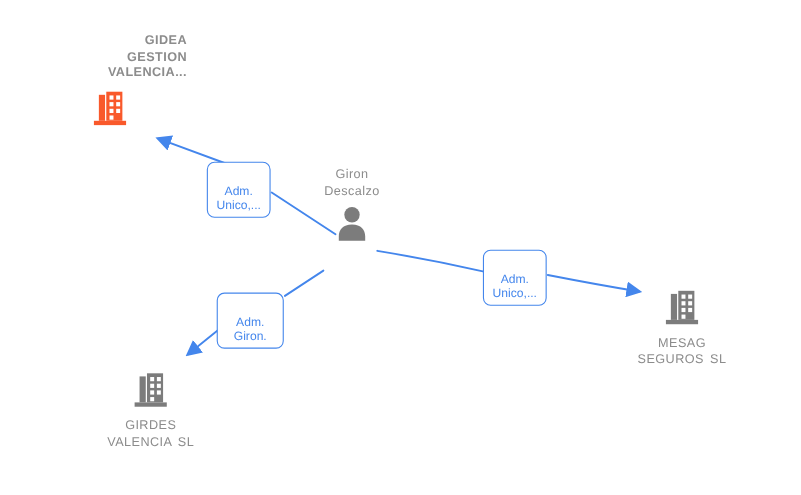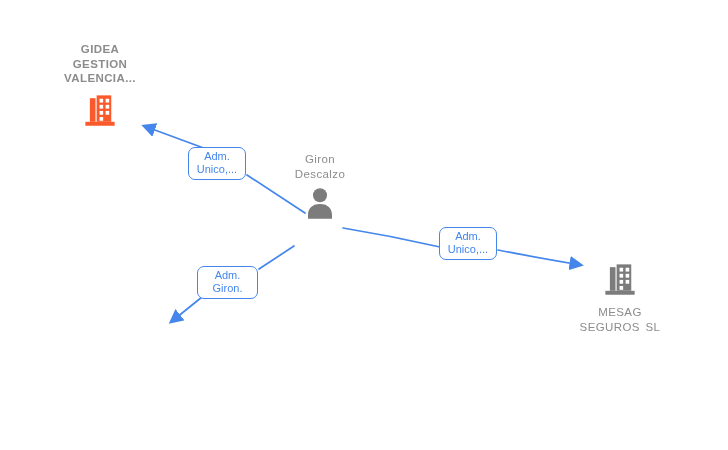--- a/index.html
+++ b/index.html
@@ -20,21 +20,21 @@
   .highlight .bicon .solid{fill:var(--highlight_orange);}
   .bicon .win{fill:#ffffff;}
   .picon{display:block;margin:4px auto 0;}
   .picon .solid{fill:var(--node_gray);}
   .icon-first .nlabel{margin-top:8px;}
 
   .edge-label{
     position:absolute;z-index:3;box-sizing:border-box;
     background:#ffffff;border:1.6px solid var(--edge_blue);border-radius:7px;
     color:var(--edge_blue);font-size:11px;line-height:13px;text-align:center;
-    padding:2px 0 3px;cursor:pointer;
+    padding:20px 0 3px;cursor:pointer;
   }
   .edge-label div{white-space:nowrap;padding:0 5px;}
 
   .watermark{
     position:absolute;right:3px;bottom:3px;z-index:2;
     font-family:"DejaVu Serif",serif;font-style:italic;font-size:15px;letter-spacing:.5px;
   }
   .watermark .copy{font-style:normal;color:var(--logo_blue);font-size:13.5px;margin-right:4px;}
   .watermark .logo-e{color:var(--logo_orange);font-size:18px;}
   .watermark .logo-rest{color:var(--logo_blue);}
@@ -54,21 +54,21 @@
     <path class="edge" d="M305,213 L247,175"></path>
     <path class="edge" d="M209,150 L144,126" marker-end="url(#arrowhead)"></path>
 
     <path class="edge" d="M294,246 L259,269"></path>
     <path class="edge" d="M202,297 L171,322" marker-end="url(#arrowhead)"></path>
 
     <path class="edge" d="M343,228 Q392,236 440,247"></path>
     <path class="edge" d="M498,250 Q544,259 581,265" marker-end="url(#arrowhead)"></path>
   </svg>
 
-  <div class="node company highlight" style="left:30px;top:42px;width:140px;">
+  <div class="node company highlight" style="left:30px;top:30px;width:140px;text-align:right;">
     <div class="nlabel bold">
       <span>GIDEA</span>
       <span>GESTION</span>
       <span>VALENCIA...</span>
     </div>
     <svg class="bicon" width="36" height="36" viewBox="0 0 32 32">
       <rect class="solid" x="3" y="26.5" width="26" height="3.5"></rect>
       <rect class="solid" x="7" y="5.5" width="5" height="21"></rect>
       <rect class="solid" x="13" y="3" width="13" height="23.5"></rect>
       <rect class="win" x="15.6" y="6" width="3.2" height="3.4"></rect>
@@ -85,20 +85,38 @@
     <div class="nlabel">
       <span>Giron</span>
       <span>Descalzo</span>
     </div>
     <svg class="picon" width="40" height="40" viewBox="0 0 32 32">
       <circle class="solid" cx="16" cy="8.2" r="5.6"></circle>
       <path class="solid" d="M16,15.2 c-6.6,0 -9.6,4 -9.6,8.6 V27 h19.2 v-3.2 c0,-4.6 -3,-8.6 -9.6,-8.6 z"></path>
     </svg>
   </div>
 
+  <div class="node company icon-first" style="left:67px;top:330px;width:140px;">
+    <svg class="bicon" width="36" height="36" viewBox="0 0 32 32">
+      <rect class="solid" x="3" y="26.5" width="26" height="3.5"></rect>
+      <rect class="solid" x="7" y="5.5" width="5" height="21"></rect>
+      <rect class="solid" x="13" y="3" width="13" height="23.5"></rect>
+      <rect class="win" x="15.6" y="6" width="3.2" height="3.4"></rect>
+      <rect class="win" x="21" y="6" width="3.2" height="3.4"></rect>
+      <rect class="win" x="15.6" y="11.4" width="3.2" height="3.4"></rect>
+      <rect class="win" x="21" y="11.4" width="3.2" height="3.4"></rect>
+      <rect class="win" x="15.6" y="16.8" width="3.2" height="3.4"></rect>
+      <rect class="win" x="21" y="16.8" width="3.2" height="3.4"></rect>
+      <rect class="win" x="15.6" y="22.2" width="3.2" height="3.4"></rect>
+    </svg>
+    <div class="nlabel">
+      <span>GIRDES</span>
+      <span>VALENCIA SL</span>
+    </div>
+  </div>
 
   <div class="node company icon-first" style="left:550px;top:255px;width:140px;">
     <svg class="bicon" width="36" height="36" viewBox="0 0 32 32">
       <rect class="solid" x="3" y="26.5" width="26" height="3.5"></rect>
       <rect class="solid" x="7" y="5.5" width="5" height="21"></rect>
       <rect class="solid" x="13" y="3" width="13" height="23.5"></rect>
       <rect class="win" x="15.6" y="6" width="3.2" height="3.4"></rect>
       <rect class="win" x="21" y="6" width="3.2" height="3.4"></rect>
       <rect class="win" x="15.6" y="11.4" width="3.2" height="3.4"></rect>
       <rect class="win" x="21" y="11.4" width="3.2" height="3.4"></rect>

